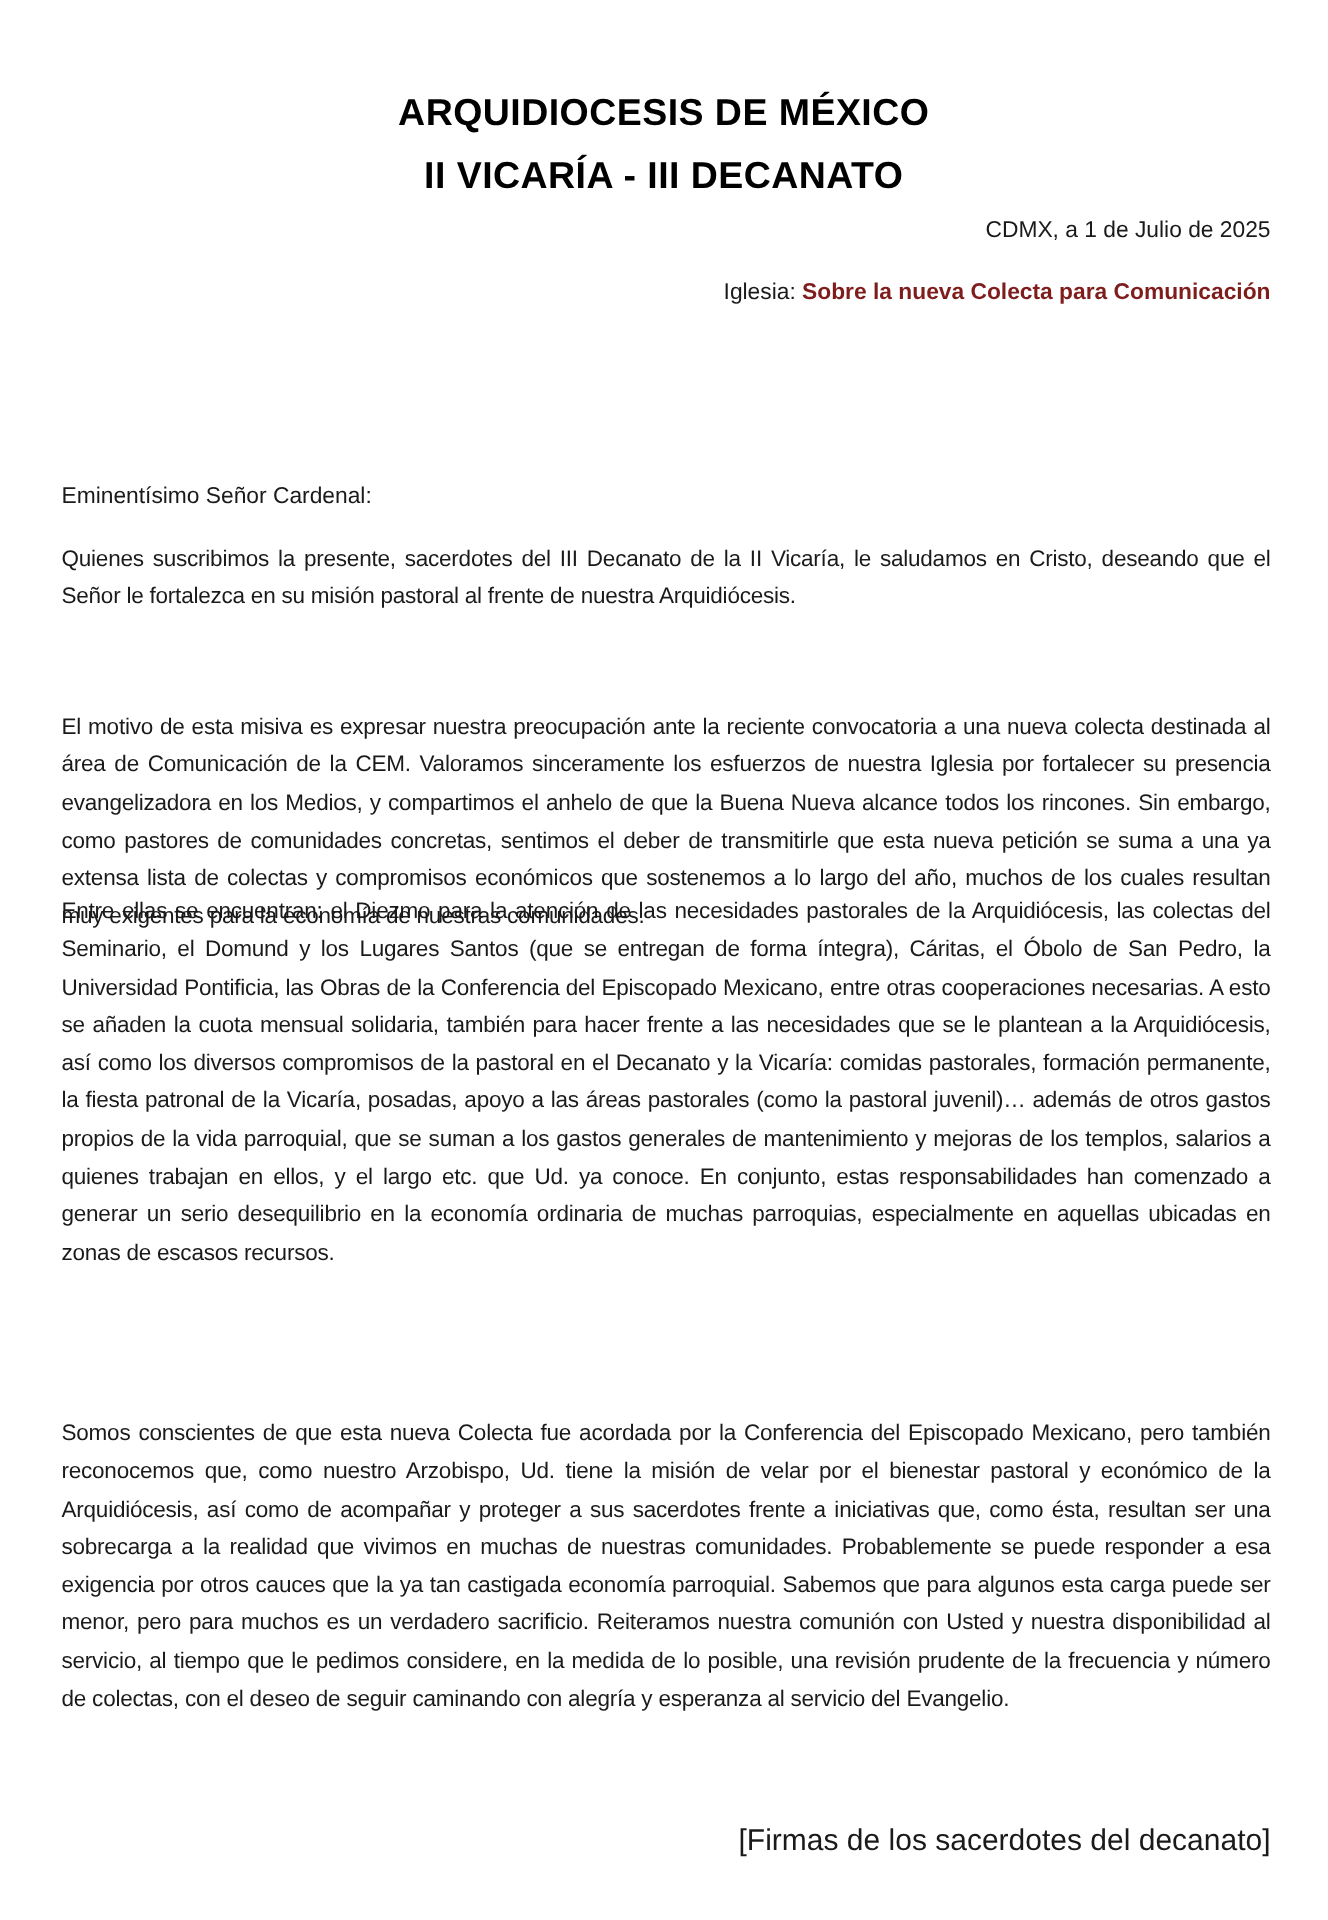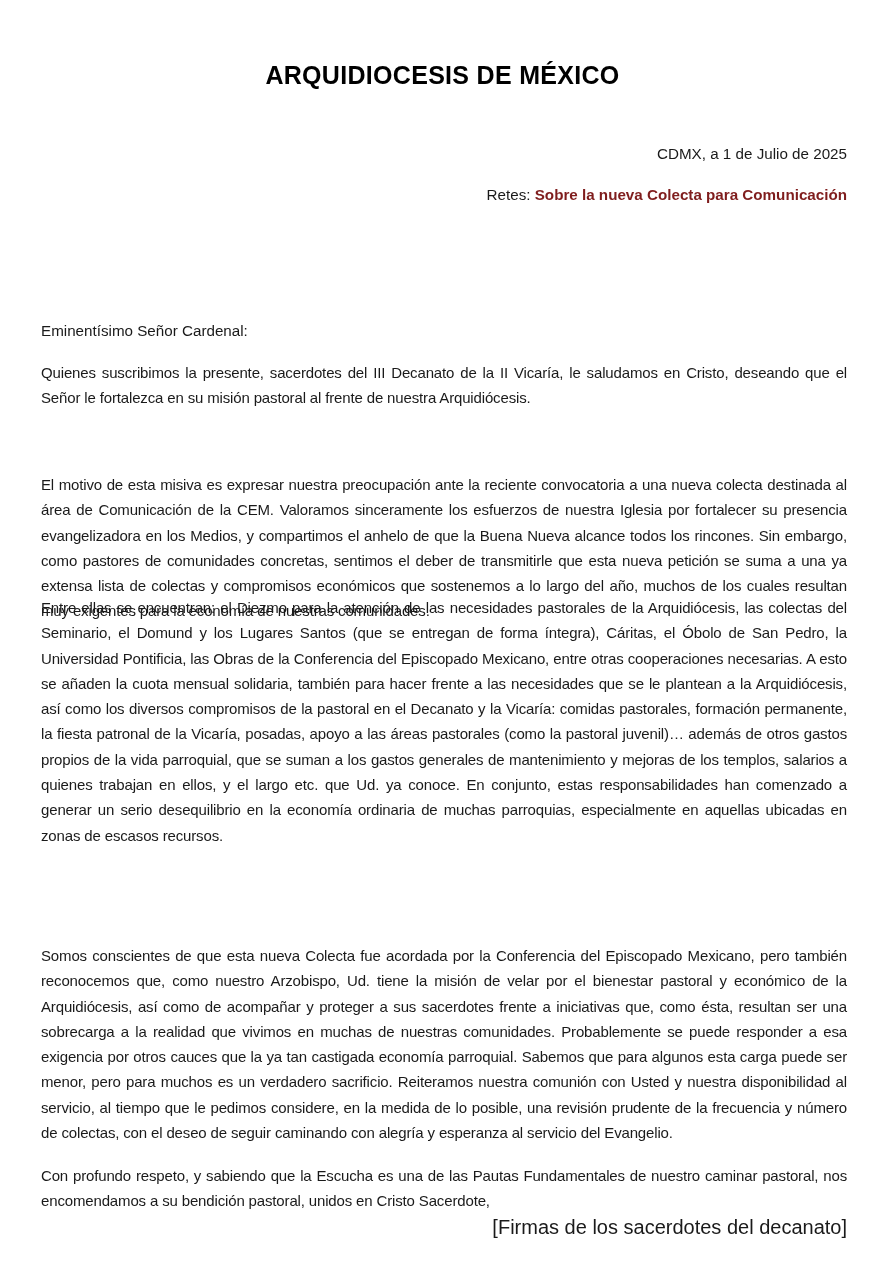--- a/index.html
+++ b/index.html
@@ -102,29 +102,29 @@
     white-space: nowrap;
     text-align: right;
   }
 </style>
 </head>
 <body>
 
 <div class="page">
 
   <div class="heading line1">ARQUIDIOCESIS DE MÉXICO</div>
+  <div class="heading line2">II VICARÍA  - III DECANATO</div>
 
   <div class="body-text date-line">CDMX, a 1 de Julio de 2025</div>
 
-  <div class="body-text subject-line"><span>Retes: </span><b>Sobre la nueva Colecta para Comunicación</b></div>
+  <div class="body-text subject-line"><span>Iglesia: </span><b>Sobre la nueva Colecta para Comunicación</b></div>
 
 
   <div class="body-text salutation">Eminentísimo Señor Cardenal:</div>
 
   <p class="body-text para p1">Quienes suscribimos la presente, sacerdotes del III Decanato de la II Vicaría, le saludamos en Cristo, deseando que el Señor le fortalezca en su misión pastoral al frente de nuestra Arquidiócesis.</p>
   <p class="body-text para p2">El motivo de esta misiva es expresar nuestra preocupación ante la reciente convocatoria a una nueva colecta destinada al área de Comunicación de la CEM. Valoramos sinceramente los esfuerzos de nuestra Iglesia por fortalecer su presencia evangelizadora en los Medios, y compartimos el anhelo de que la Buena Nueva alcance todos los rincones. Sin embargo, como pastores de comunidades concretas, sentimos el deber de transmitirle que esta nueva petición se suma a una ya extensa lista de colectas y compromisos económicos que sostenemos a lo largo del año, muchos de los cuales resultan muy exigentes para la economía de nuestras comunidades.</p>
   <p class="body-text para p3">Entre ellas se encuentran: el Diezmo para la atención de las necesidades pastorales de la Arquidiócesis, las colectas del Seminario, el Domund y los Lugares Santos (que se entregan de forma íntegra), Cáritas, el Óbolo de San Pedro, la Universidad Pontificia, las Obras de la Conferencia del Episcopado Mexicano, entre otras cooperaciones necesarias. A esto se añaden la cuota mensual solidaria, también para hacer frente a las necesidades que se le plantean a la Arquidiócesis, así como los diversos compromisos de la pastoral en el Decanato y la Vicaría: comidas pastorales, formación permanente, la fiesta patronal de la Vicaría, posadas, apoyo a las áreas pastorales (como la pastoral juvenil)… además de otros gastos propios de la vida parroquial, que se suman a los gastos generales de mantenimiento y mejoras de los templos, salarios a quienes trabajan en ellos, y el largo etc. que Ud. ya conoce.  En conjunto, estas responsabilidades han comenzado a generar un serio desequilibrio en la economía ordinaria de muchas parroquias, especialmente en aquellas ubicadas en zonas de escasos recursos.</p>
   <p class="body-text para p4">Somos conscientes de que esta nueva Colecta fue acordada por la Conferencia del Episcopado Mexicano, pero también reconocemos que, como nuestro Arzobispo, Ud. tiene la misión de velar por el bienestar pastoral y económico de la Arquidiócesis, así como de acompañar y proteger a sus sacerdotes frente a iniciativas que, como ésta, resultan ser una sobrecarga a la realidad que vivimos en muchas de nuestras comunidades. Probablemente se puede responder a esa exigencia por otros cauces que la ya tan castigada economía parroquial. Sabemos que para algunos esta carga puede ser menor, pero para muchos es un verdadero sacrificio. Reiteramos nuestra comunión con Usted y nuestra disponibilidad al servicio, al tiempo que le pedimos considere, en la medida de lo posible, una revisión prudente de la frecuencia y número de colectas, con el deseo de seguir caminando con alegría y esperanza al servicio del Evangelio.</p>
-  <p class="body-text para p5">Con profundo respeto, y sabiendo que la Escucha es una de las Pautas Fundamentales de nuestro caminar pastoral, nos encomendamos a su bendición pastoral, unidos en Cristo Sacerdote,</p>
 
   <div class="body-text signature">[Firmas de los sacerdotes del decanato]</div>
 
 </div>
 
 </body></html>

